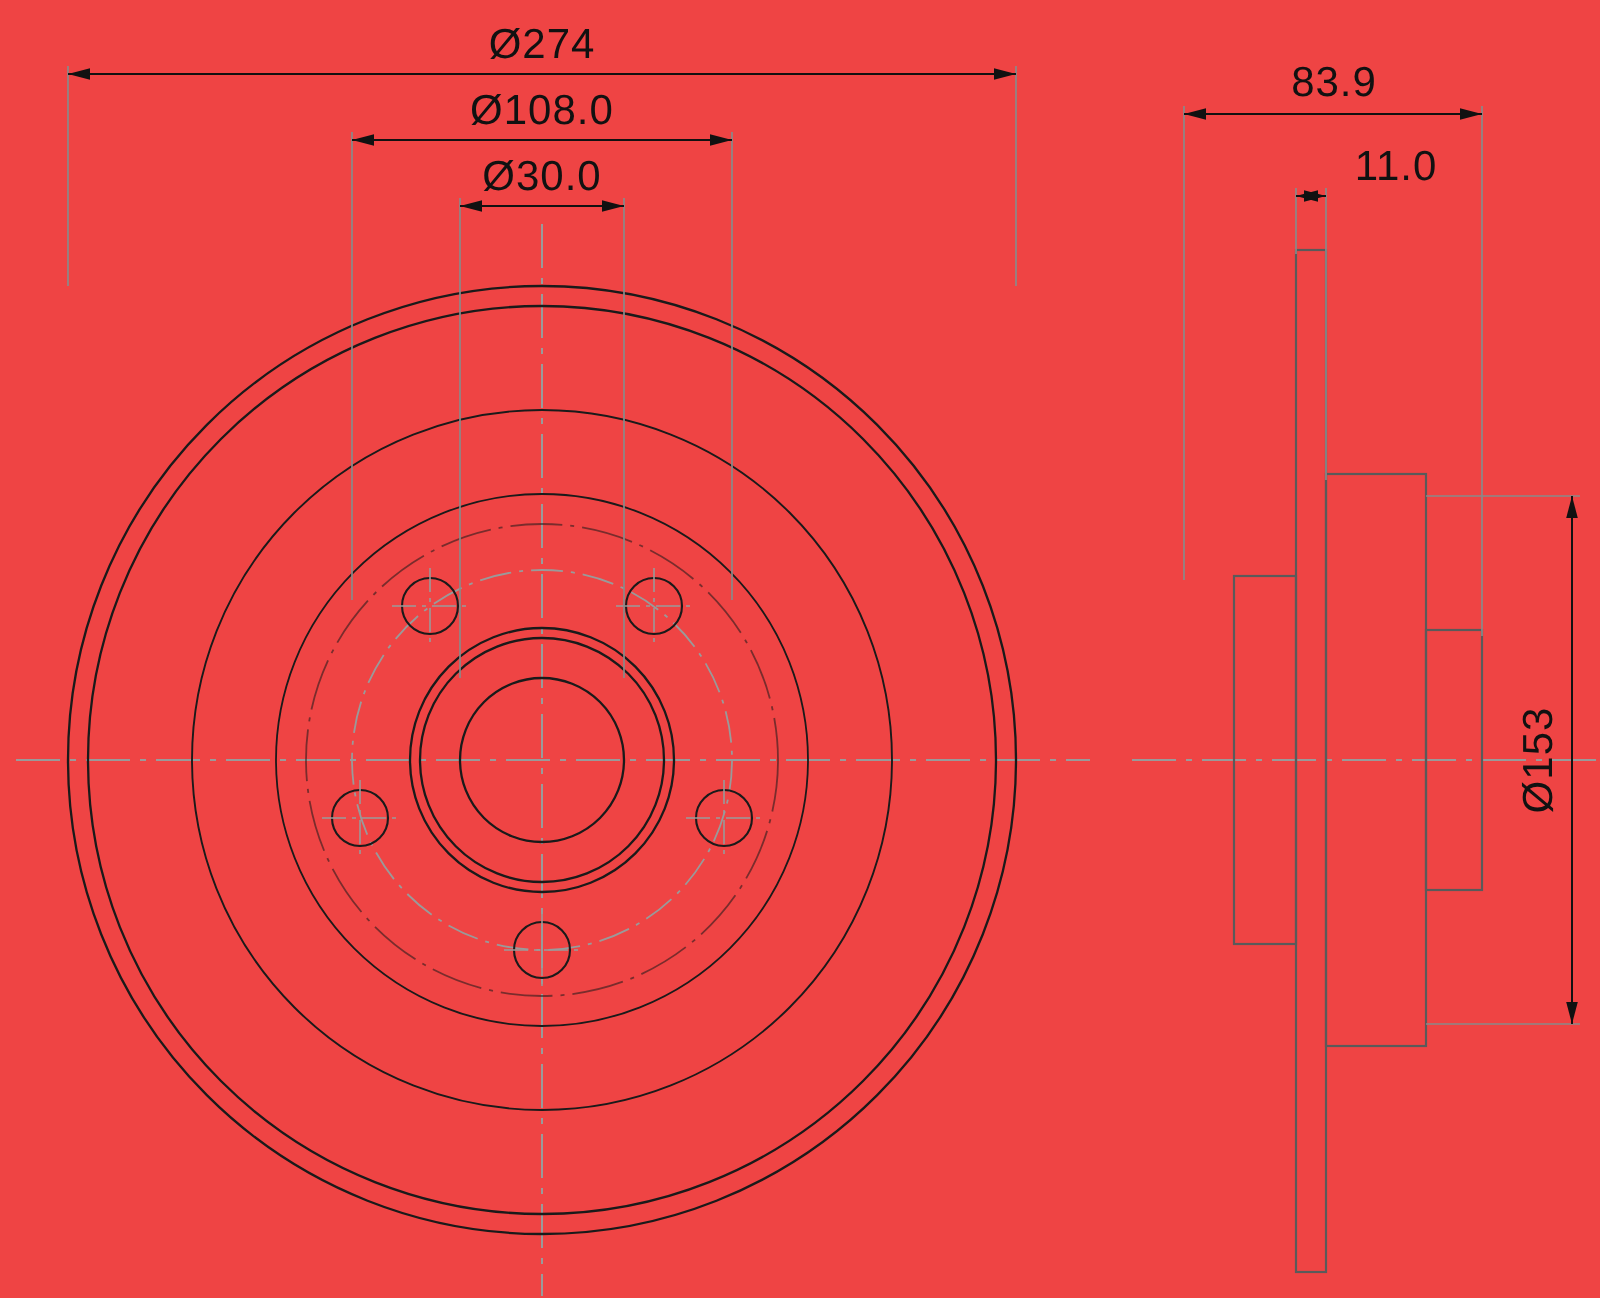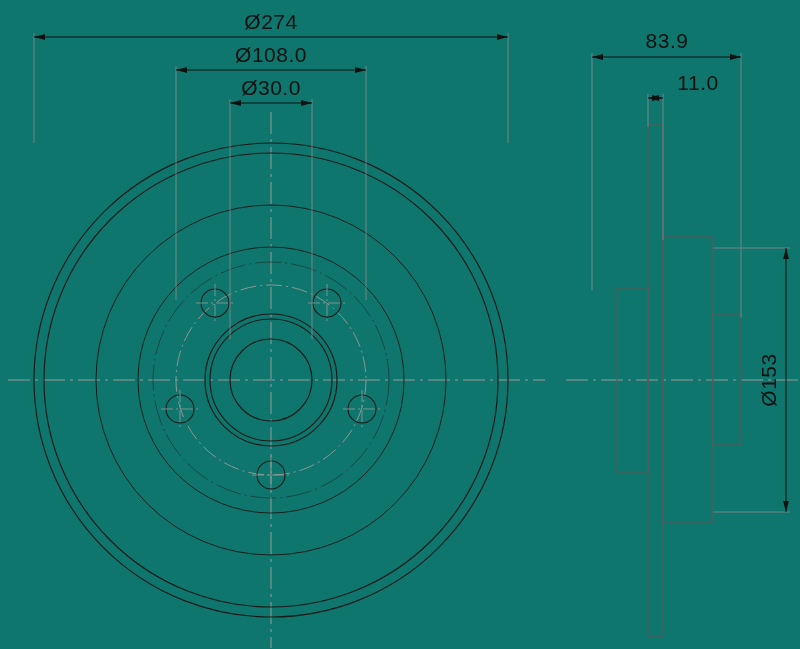--- a/index.html
+++ b/index.html
@@ -8,21 +8,21 @@
     padding: 0;
     background: #ffffff;
   }
   body {
     font-family: "Liberation Sans", sans-serif;
   }
   #drawing-root {
     position: relative;
     width: 800px;
     height: 649px;
-    background: #0f766e;
+    background: #ef4444;
     overflow: hidden;
   }
   svg#drawing-canvas {
     display: block;
     width: 800px;
     height: 649px;
   }
   .dim-text {
     font-family: "Liberation Sans", sans-serif;
     font-size: 21px;

